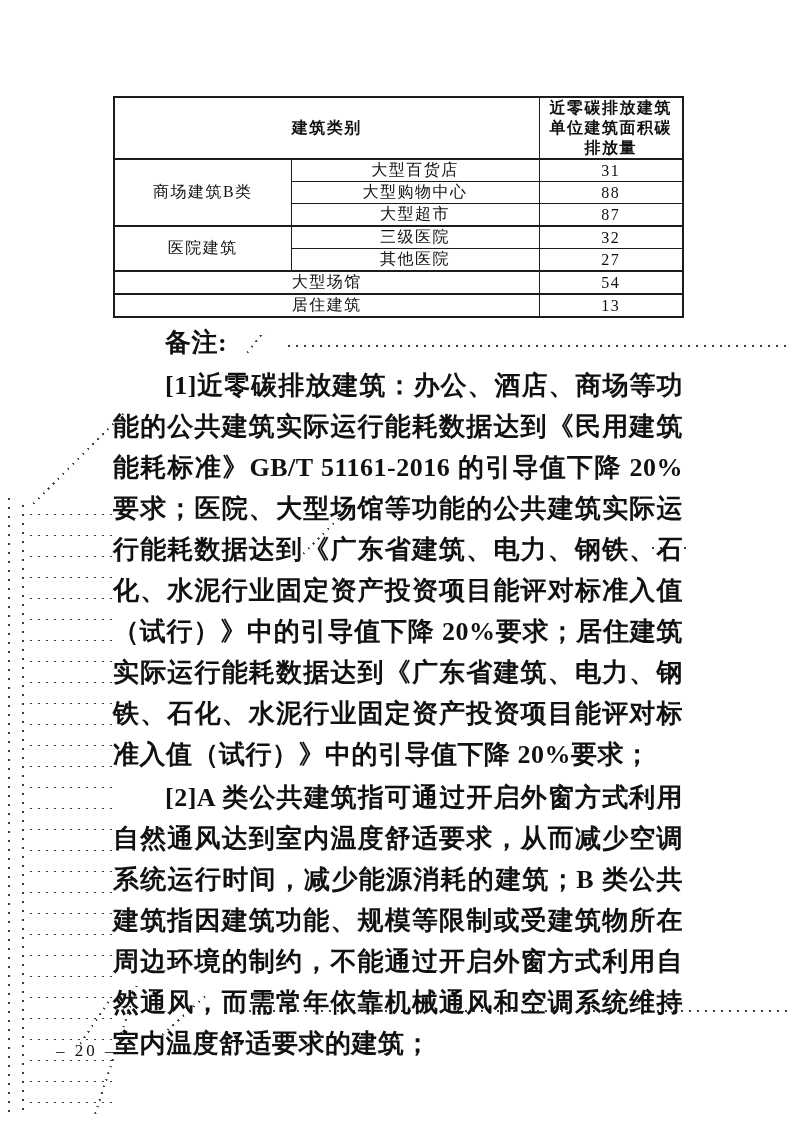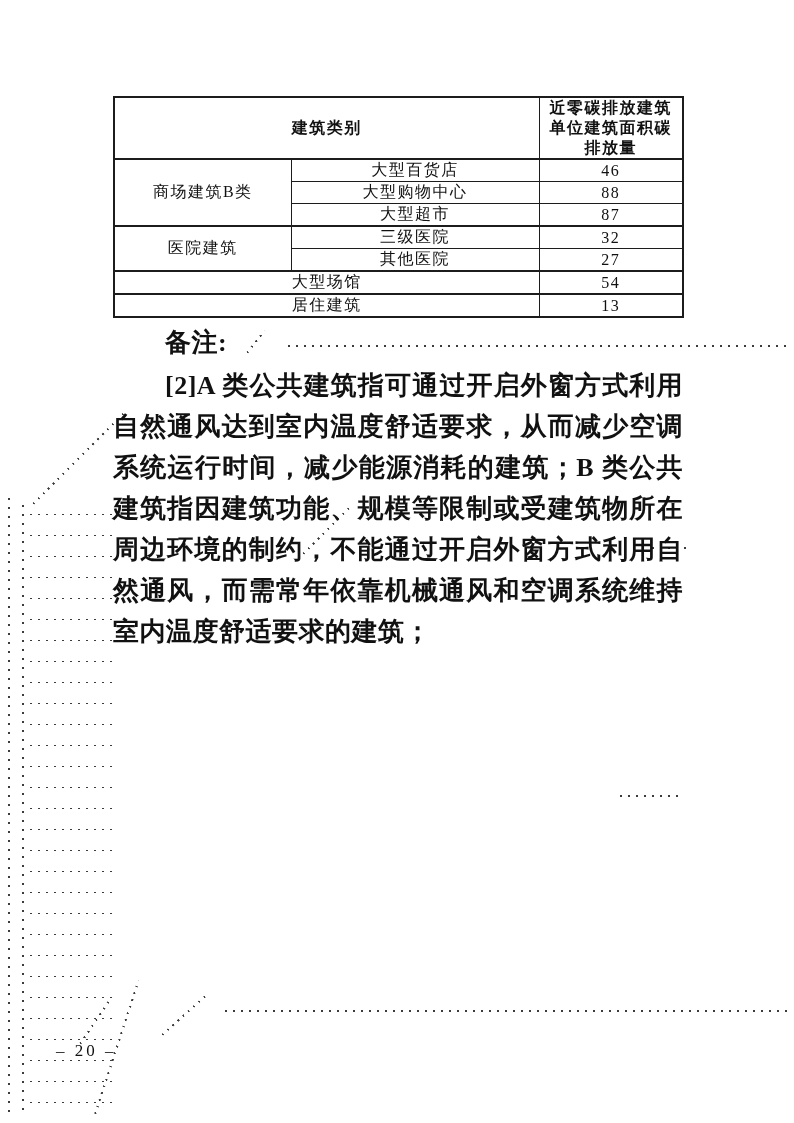--- a/index.html
+++ b/index.html
@@ -108,21 +108,21 @@
       <col style="width:144px">
     </colgroup>
     <tbody>
       <tr class="head">
         <th colspan="2" class="cat-h">建筑类别</th>
         <th class="val-h">近零碳排放建筑单位建筑面积碳排放量</th>
       </tr>
       <tr class="body-row">
         <td rowspan="3">商场建筑B类</td>
         <td>大型百货店</td>
-        <td>46</td>
+        <td>31</td>
       </tr>
       <tr class="body-row">
         <td>大型购物中心</td>
         <td>88</td>
       </tr>
       <tr class="body-row">
         <td>大型超市</td>
         <td>87</td>
       </tr>
       <tr class="body-row grp-top">
@@ -140,18 +140,19 @@
       </tr>
       <tr class="body-row grp-top">
         <td colspan="2">居住建筑</td>
         <td>13</td>
       </tr>
     </tbody>
   </table>
 
   <div class="notes">
     <p>备注:</p>
+    <p>[1]近零碳排放建筑：办公、酒店、商场等功能的公共建筑实际运行能耗数据达到《民用建筑能耗标准》GB/T 51161-2016 的引导值下降 20%要求；医院、大型场馆等功能的公共建筑实际运行能耗数据达到《广东省建筑、电力、钢铁、石化、水泥行业固定资产投资项目能评对标准入值（试行）》中的引导值下降 20%要求；居住建筑实际运行能耗数据达到《广东省建筑、电力、钢铁、石化、水泥行业固定资产投资项目能评对标准入值（试行）》中的引导值下降 20%要求；</p>
     <p>[2]A 类公共建筑指可通过开启外窗方式利用自然通风达到室内温度舒适要求，从而减少空调系统运行时间，减少能源消耗的建筑；B 类公共建筑指因建筑功能、规模等限制或受建筑物所在周边环境的制约，不能通过开启外窗方式利用自然通风，而需常年依靠机械通风和空调系统维持室内温度舒适要求的建筑；</p>
   </div>
 
   <div class="pagenum">– 20 –</div>
 
 </div>
 
 </body></html>

